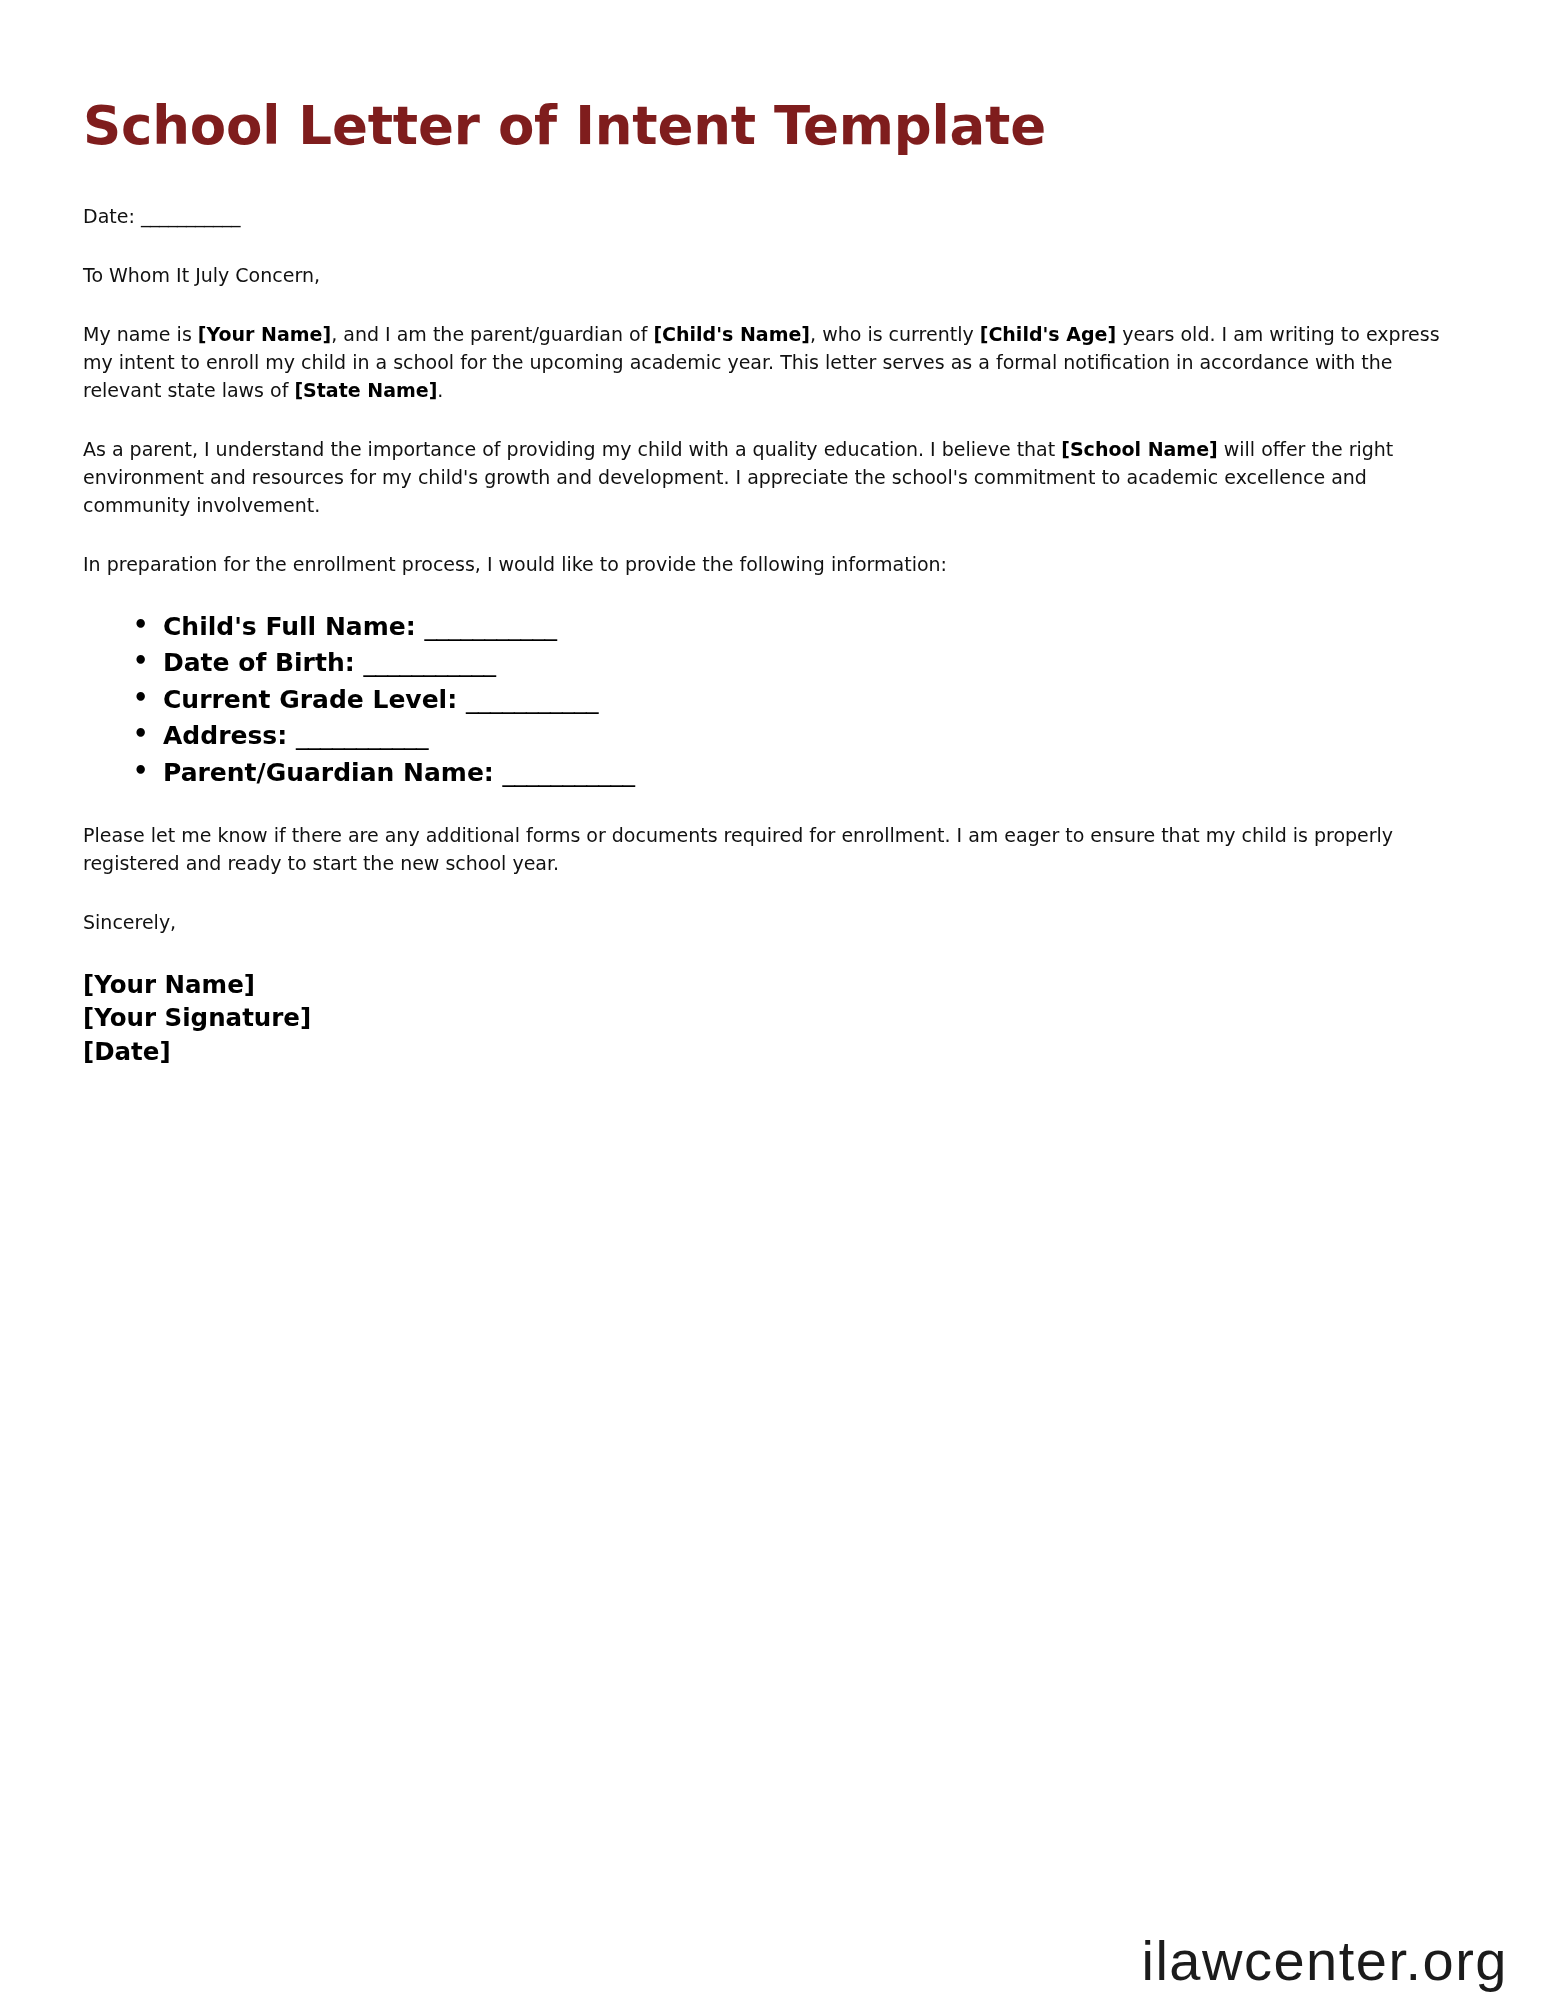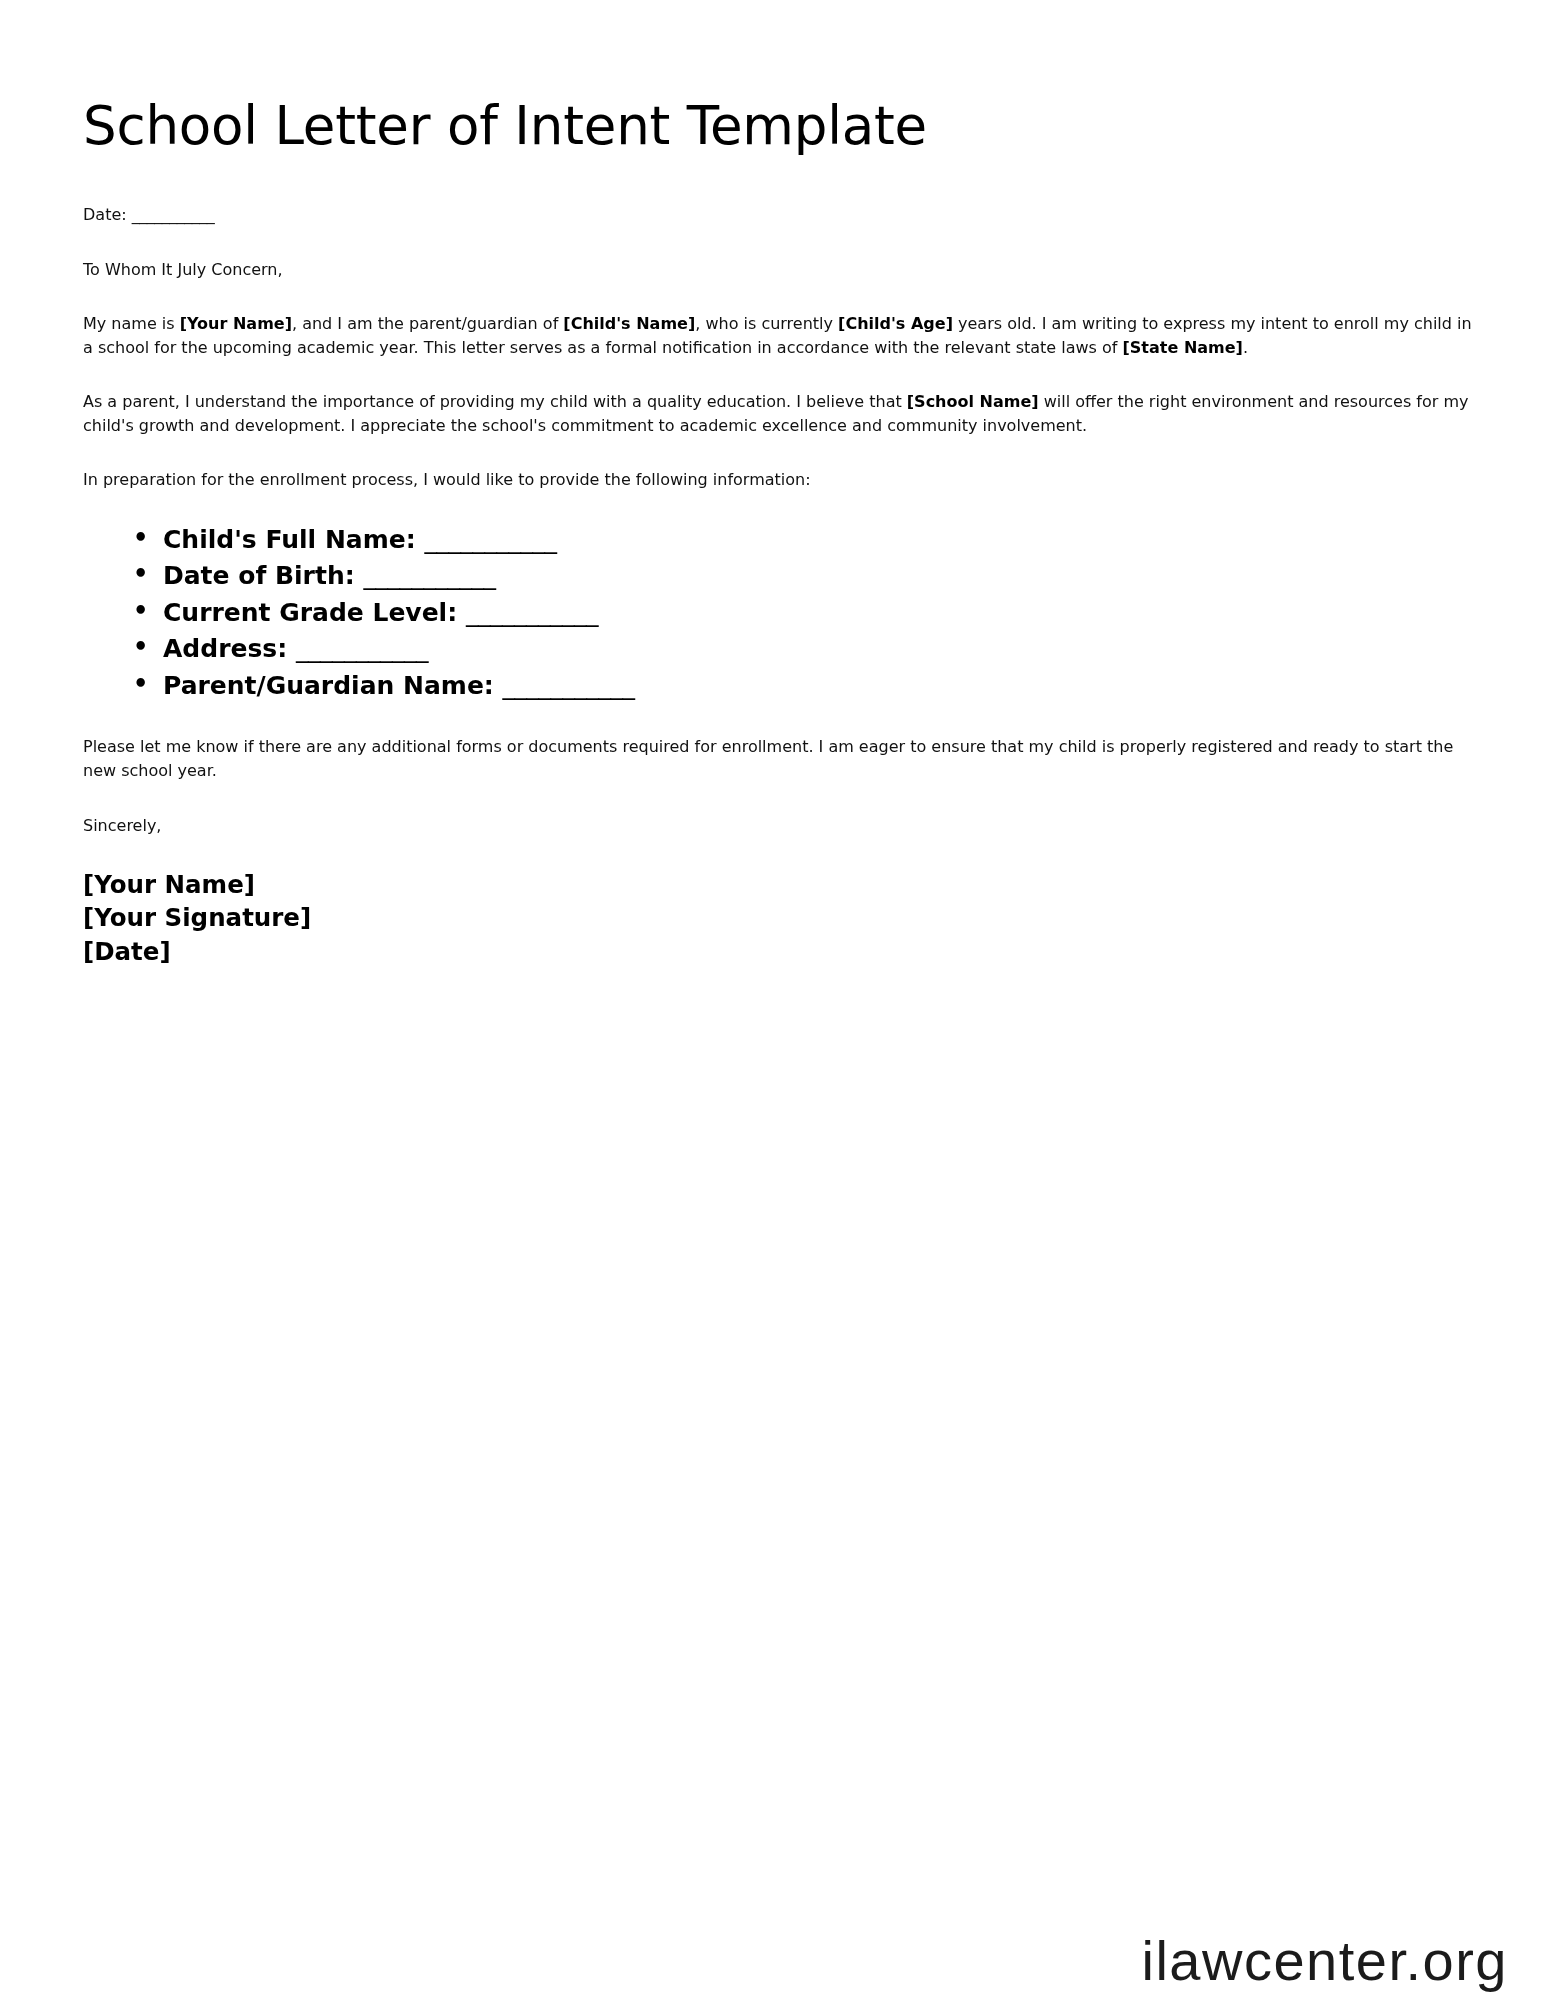--- a/index.html
+++ b/index.html
@@ -18,29 +18,29 @@
     color: #000000;
   }
   .content {
     position: absolute;
     left: 83px;
     top: 96px;
     width: 1392px;
   }
   .doc-title {
     font-family: "DejaVu Sans", sans-serif;
-    font-weight: normal;
+    font-weight: bold;
     font-size: 53px;
     line-height: 1.12;
     letter-spacing: -0.2px;
     margin: 0 0 48px 0;
-    color: #000000;
+    color: #7f1d1d;
   }
   p.para {
-    font-size: 16px;
+    font-size: 19px;
     line-height: 1.47;
     margin: 12px 0 31px 0;
     color: #111111;
     font-weight: 400;
   }
   p.para.tight {
     margin-bottom: 30px;
   }
   .b {
     font-weight: bold;

